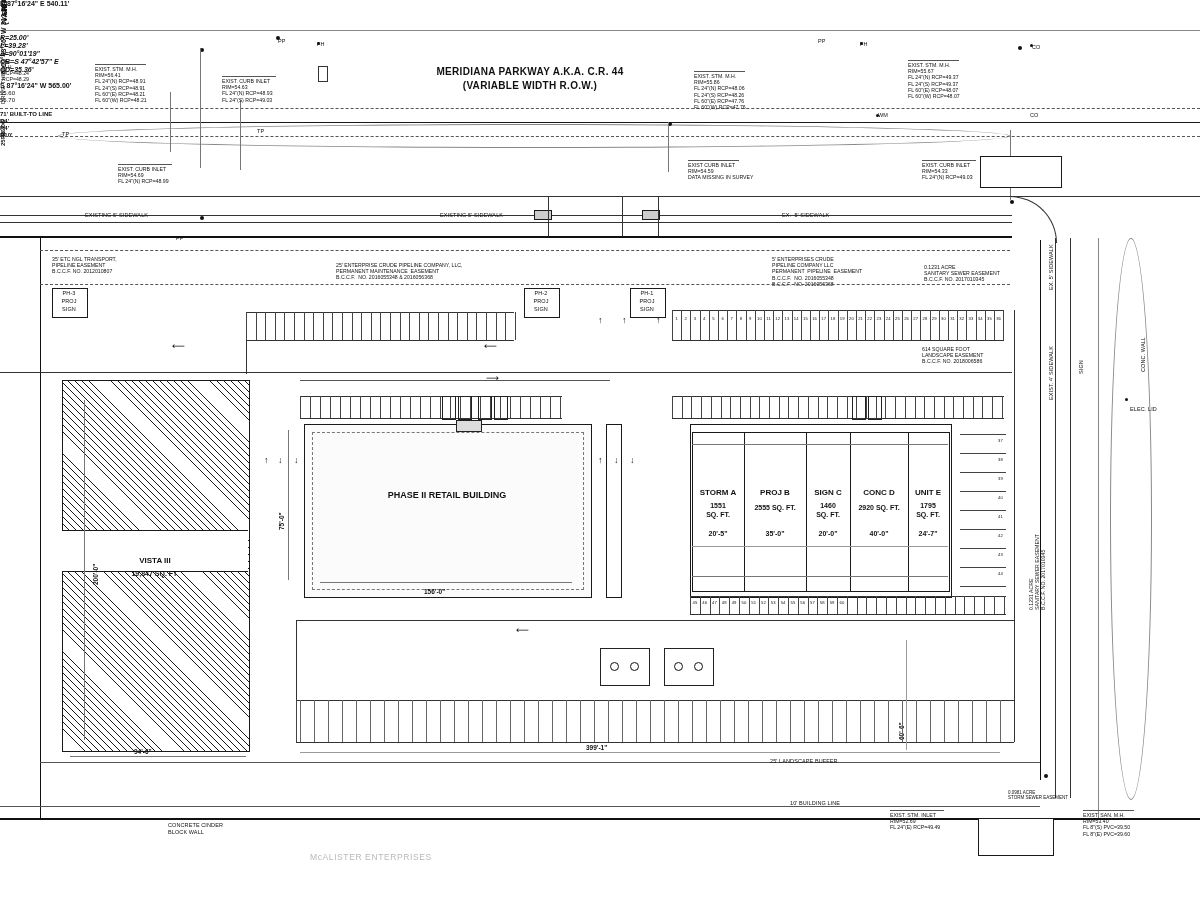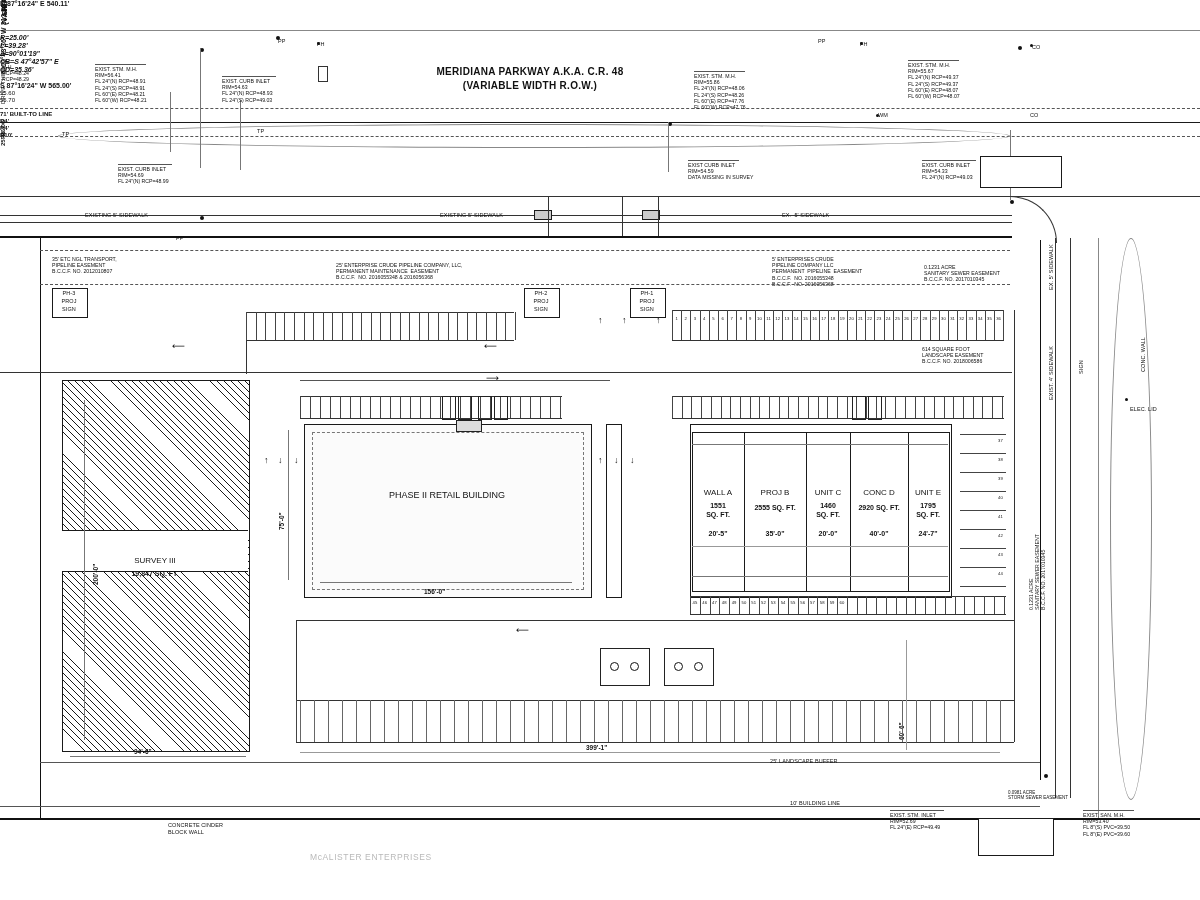--- a/index.html
+++ b/index.html
@@ -14,21 +14,21 @@
   .lbl{position:absolute;font-size:5.5px;line-height:6.5px;letter-spacing:.1px;white-space:pre;color:#111;}
   .lbl.c{text-align:center;}
   .lbl6{font-size:6px;line-height:7px;}
   .lbl7{font-size:7px;line-height:8px;}
   .lbl8{font-size:8px;line-height:9px;}
   .b{font-weight:bold;}
   .i{font-style:italic;}
   .title{position:absolute;font-size:10px;font-weight:bold;letter-spacing:.3px;text-align:center;}
   .box{position:absolute;border:1px solid #1a1a1a;background:#fff;}
   .unit{position:absolute;border:1px solid #1a1a1a;background:#fff;}
-  .unitlbl{position:absolute;text-align:center;font-size:8px;font-weight:normal;line-height:10px;}
+  .unitlbl{position:absolute;text-align:center;font-size:8px;font-weight:bold;line-height:10px;}
   .unitsub{position:absolute;text-align:center;font-size:7px;font-weight:bold;line-height:8.5px;}
   .dimtxt{position:absolute;font-size:6.5px;font-weight:bold;}
   .rot90{transform:rotate(-90deg);transform-origin:left top;}
   .hatch{position:absolute;
      background-image:repeating-linear-gradient(45deg,#1a1a1a 0 0.6px,transparent 0.6px 5px);
      border:1px solid #1a1a1a;}
   .dot{position:absolute;width:4px;height:4px;border-radius:50%;background:#111;}
   .dotsm{position:absolute;width:3px;height:3px;border-radius:50%;background:#111;}
   .circ{position:absolute;border:1px solid #111;border-radius:50%;}
   .arrow{position:absolute;font-size:9px;line-height:9px;color:#111;}
@@ -48,21 +48,21 @@
   <div class="dash-h" style="left:0;top:108px;width:1200px;"></div>
   <div class="dash-h" style="left:0;top:136px;width:1200px;"></div>
   <div class="ln hl" style="left:0;top:196px;width:1200px;background:#333;"></div>
   <div class="ln hl" style="left:0;top:215px;width:1012px;background:#333;"></div>
   <div class="ln hl" style="left:0;top:222px;width:1012px;background:#333;"></div>
   <div class="ln hl" style="left:0;top:236px;width:1012px;background:#111;height:1.5px;"></div>
 
   <div class="abs" style="left:58px;top:124px;width:950px;height:22px;border:1px solid #888;border-radius:50%;"></div>
   <div class="abs" style="left:1110px;top:238px;width:40px;height:560px;border:1px solid #888;border-radius:50%;"></div>
 
-  <div class="title" style="left:400px;top:66px;width:260px;">MERIDIANA PARKWAY A.K.A. C.R. 48</div>
+  <div class="title" style="left:400px;top:66px;width:260px;">MERIDIANA PARKWAY A.K.A. C.R. 44</div>
   <div class="title" style="left:400px;top:80px;width:260px;font-weight:bold;">(VARIABLE WIDTH R.O.W.)</div>
 
   <div class="lbl" style="left:85px;top:212px;">EXISTING 5' SIDEWALK</div>
   <div class="lbl" style="left:440px;top:212px;">EXISTING 5' SIDEWALK</div>
   <div class="lbl" style="left:782px;top:212px;">EX.  5' SIDEWALK</div>
 
   <div class="lbl7 b" style="left:305px;top:228px;">N 87°16'24" E  540.11'</div>
 
   <div class="box" style="left:534px;top:210px;width:16px;height:8px;background:#ccc;"></div>
   <div class="box" style="left:642px;top:210px;width:16px;height:8px;background:#ccc;"></div>
@@ -121,21 +121,21 @@
   <div class="lbl7 b" style="left:452px;top:820px;">S 87°16'24" W  565.00'</div>
   <div class="lbl6" style="left:30px;top:826px;">55.60</div>
   <div class="lbl6" style="left:934px;top:834px;">55.70</div>
   <div class="lbl" style="left:770px;top:758px;">25' LANDSCAPE BUFFER</div>
   <div class="lbl" style="left:790px;top:800px;">10' BUILDING LINE</div>
   <div class="lbl" style="left:168px;top:822px;">CONCRETE CINDER
 BLOCK WALL</div>
 
   <div class="hatch" style="left:62px;top:380px;width:186px;height:370px;"></div>
   <div class="abs" style="left:62px;top:530px;width:186px;height:40px;background:#fff;border-top:1px solid #1a1a1a;border-bottom:1px solid #1a1a1a;"></div>
-  <div class="unitlbl" style="left:62px;top:556px;width:186px;">SURVEY III</div>
+  <div class="unitlbl" style="left:62px;top:556px;width:186px;">VISTA III</div>
   <div class="unitsub" style="left:62px;top:570px;width:186px;">19,847 SQ. FT.</div>
   <div class="dimtxt rot90" style="left:92px;top:585px;">200'-0"</div>
   <div class="dimtxt" style="left:134px;top:748px;">94'-6"</div>
   <div class="ln vl" style="left:84px;top:400px;height:340px;background:#777;"></div>
   <div class="ln hl" style="left:70px;top:756px;width:176px;background:#777;"></div>
 
   <div class="bld" style="left:304px;top:424px;width:286px;height:172px;"></div>
   <div class="bld-in" style="left:312px;top:432px;width:270px;height:156px;"></div>
   <div class="unitlbl" style="left:304px;top:490px;width:286px;font-size:9px;">PHASE II RETAIL BUILDING</div>
   <div class="dimtxt" style="left:548px;top:590px;width:0;"></div>
@@ -151,30 +151,30 @@
   <div class="lbl6 b" style="left:570px;top:370px;">71' BUILT-TO LINE</div>
 
   <div class="box" style="left:690px;top:424px;width:260px;height:172px;border-width:1.4px;"></div>
 
   <div class="unit" style="left:692px;top:432px;width:52px;height:158px;"></div>
   <div class="unit" style="left:744px;top:432px;width:62px;height:158px;"></div>
   <div class="unit" style="left:806px;top:432px;width:44px;height:158px;"></div>
   <div class="unit" style="left:850px;top:432px;width:58px;height:158px;"></div>
   <div class="unit" style="left:908px;top:432px;width:40px;height:158px;"></div>
 
-  <div class="unitlbl" style="left:692px;top:488px;width:52px;">WALL A</div>
+  <div class="unitlbl" style="left:692px;top:488px;width:52px;">STORM A</div>
   <div class="unitsub" style="left:692px;top:502px;width:52px;">1551</div>
   <div class="unitsub" style="left:692px;top:511px;width:52px;">SQ. FT.</div>
   <div class="unitsub" style="left:692px;top:530px;width:52px;">20'-5"</div>
 
   <div class="unitlbl" style="left:744px;top:488px;width:62px;">PROJ B</div>
   <div class="unitsub" style="left:744px;top:504px;width:62px;">2555 SQ. FT.</div>
   <div class="unitsub" style="left:744px;top:530px;width:62px;">35'-0"</div>
 
-  <div class="unitlbl" style="left:806px;top:488px;width:44px;">UNIT C</div>
+  <div class="unitlbl" style="left:806px;top:488px;width:44px;">SIGN C</div>
   <div class="unitsub" style="left:806px;top:502px;width:44px;">1460</div>
   <div class="unitsub" style="left:806px;top:511px;width:44px;">SQ. FT.</div>
   <div class="unitsub" style="left:806px;top:530px;width:44px;">20'-0"</div>
 
   <div class="unitlbl" style="left:850px;top:488px;width:58px;">CONC D</div>
   <div class="unitsub" style="left:850px;top:504px;width:58px;">2920 SQ. FT.</div>
   <div class="unitsub" style="left:850px;top:530px;width:58px;">40'-0"</div>
 
   <div class="unitlbl" style="left:908px;top:488px;width:40px;">UNIT E</div>
   <div class="unitsub" style="left:908px;top:502px;width:40px;">1795</div>

